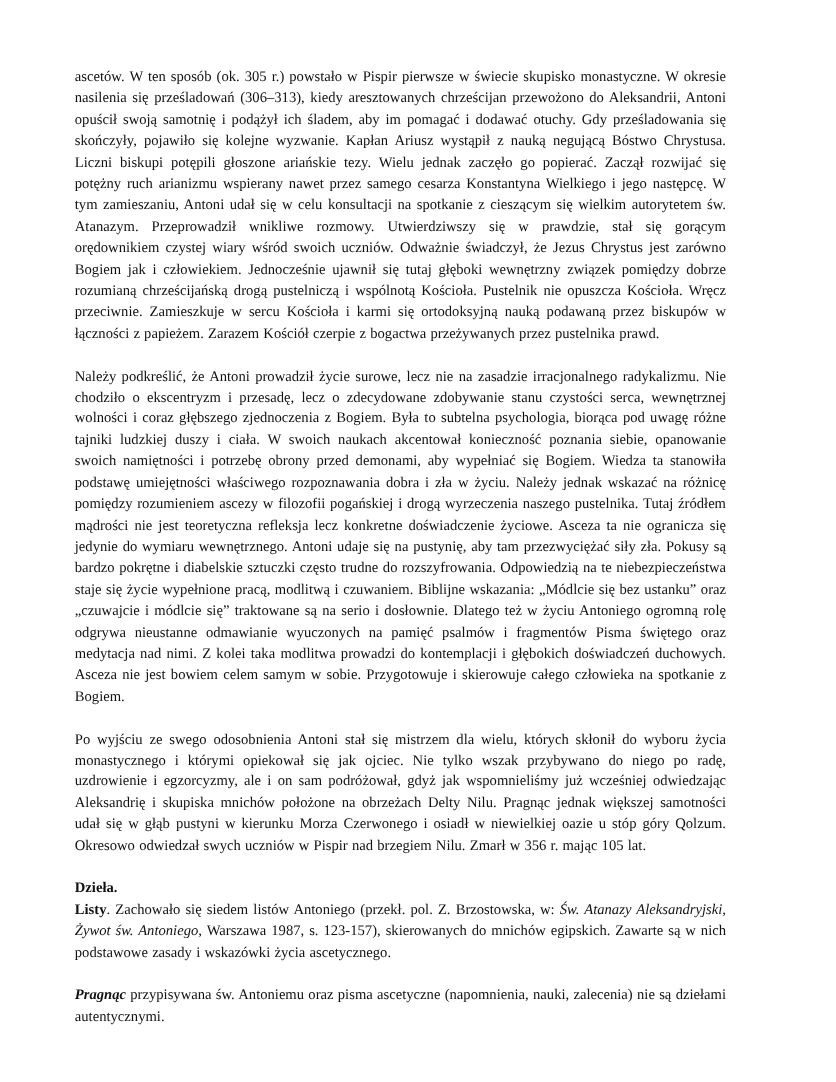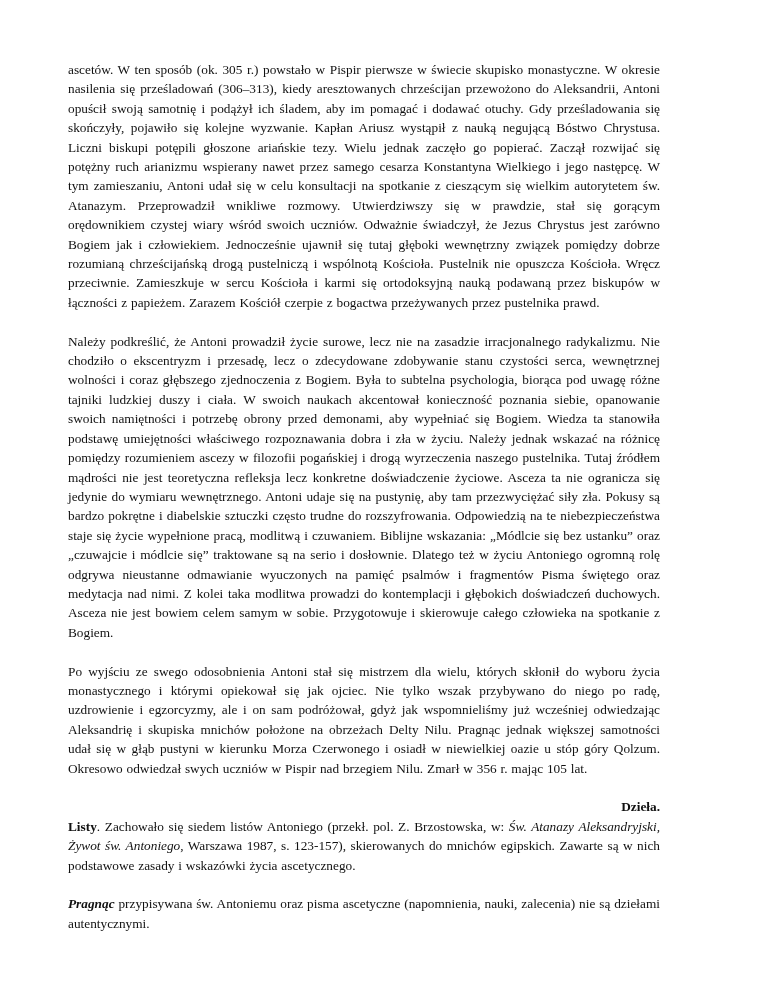--- a/index.html
+++ b/index.html
@@ -23,21 +23,21 @@
   }
   .para {
     margin: 0 0 19.4px 0;
     font-size: 13.3px;
     line-height: 19.4px;
     text-align: justify;
     word-spacing: 0.5px;
   }
   .para.heading {
     margin: 19.4px 0 0 0;
-    text-align: right;
+    text-align: left;
   }
   .para.last {
     margin-bottom: 0;
   }
   .seg-normal { font-weight: normal; font-style: normal; }
   .seg-bold { font-weight: bold; font-style: normal; }
   .seg-italic { font-weight: normal; font-style: italic; }
   .seg-bold-italic { font-weight: bold; font-style: italic; }
 </style>
 </head>

